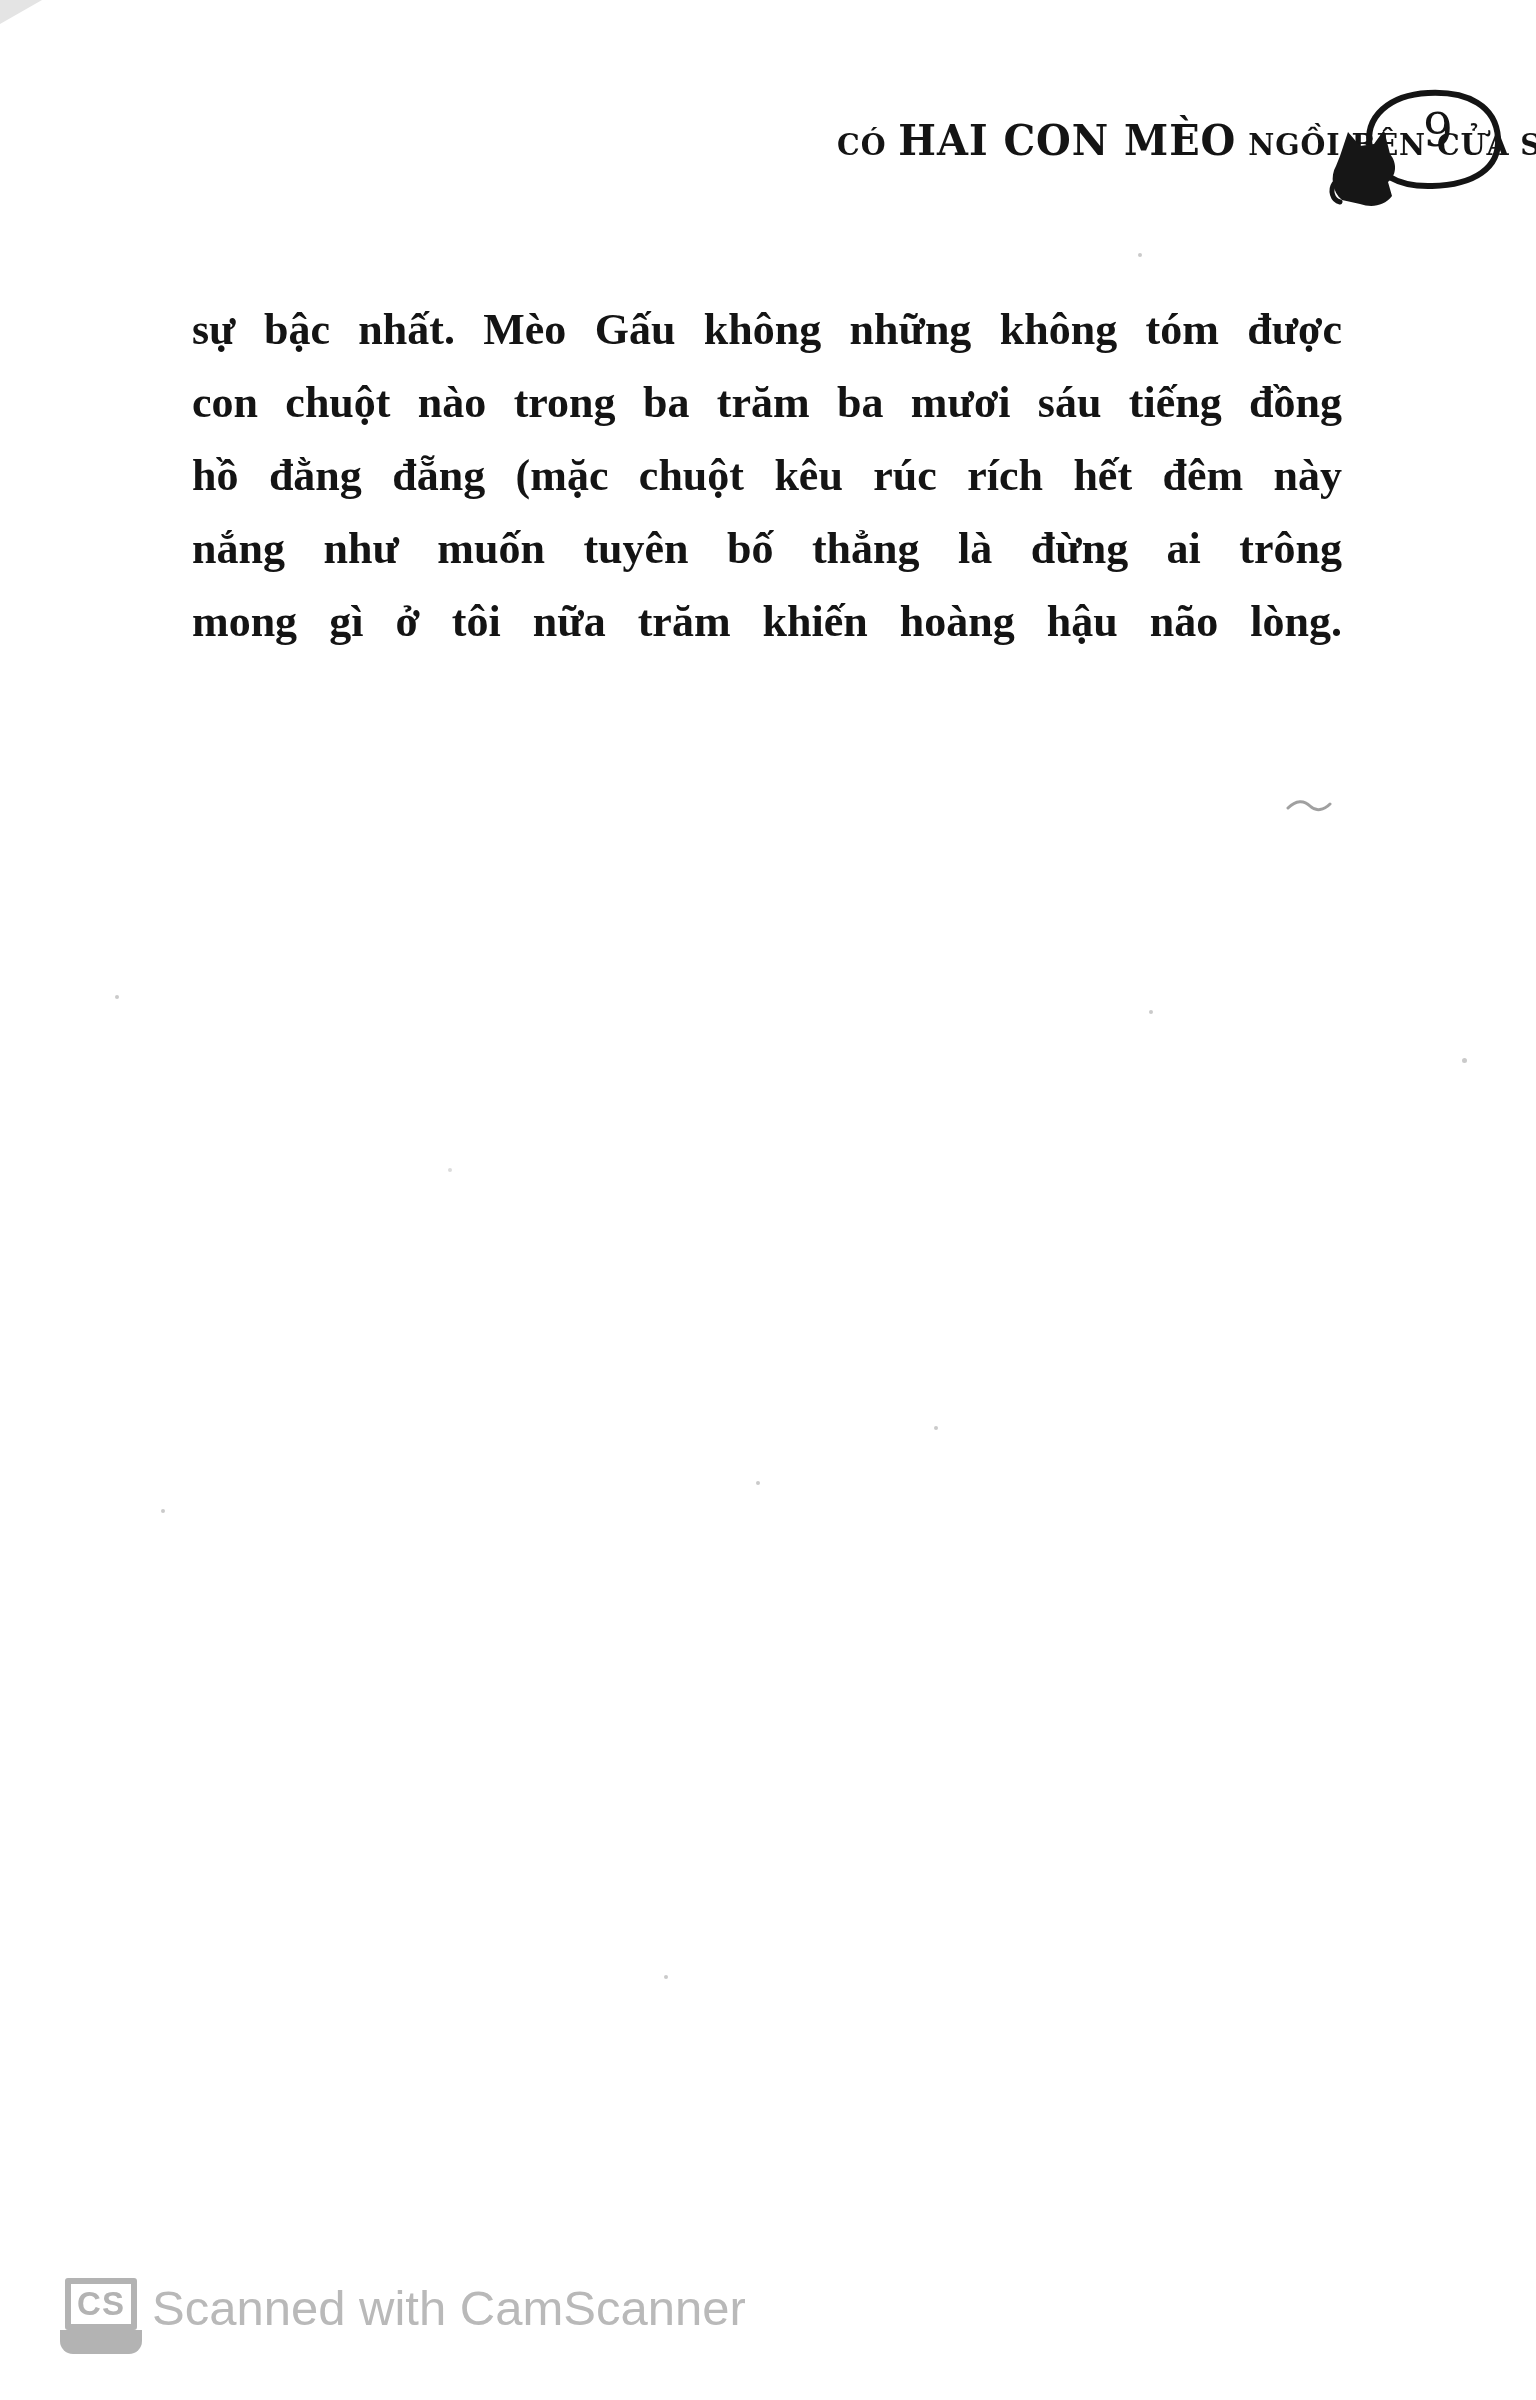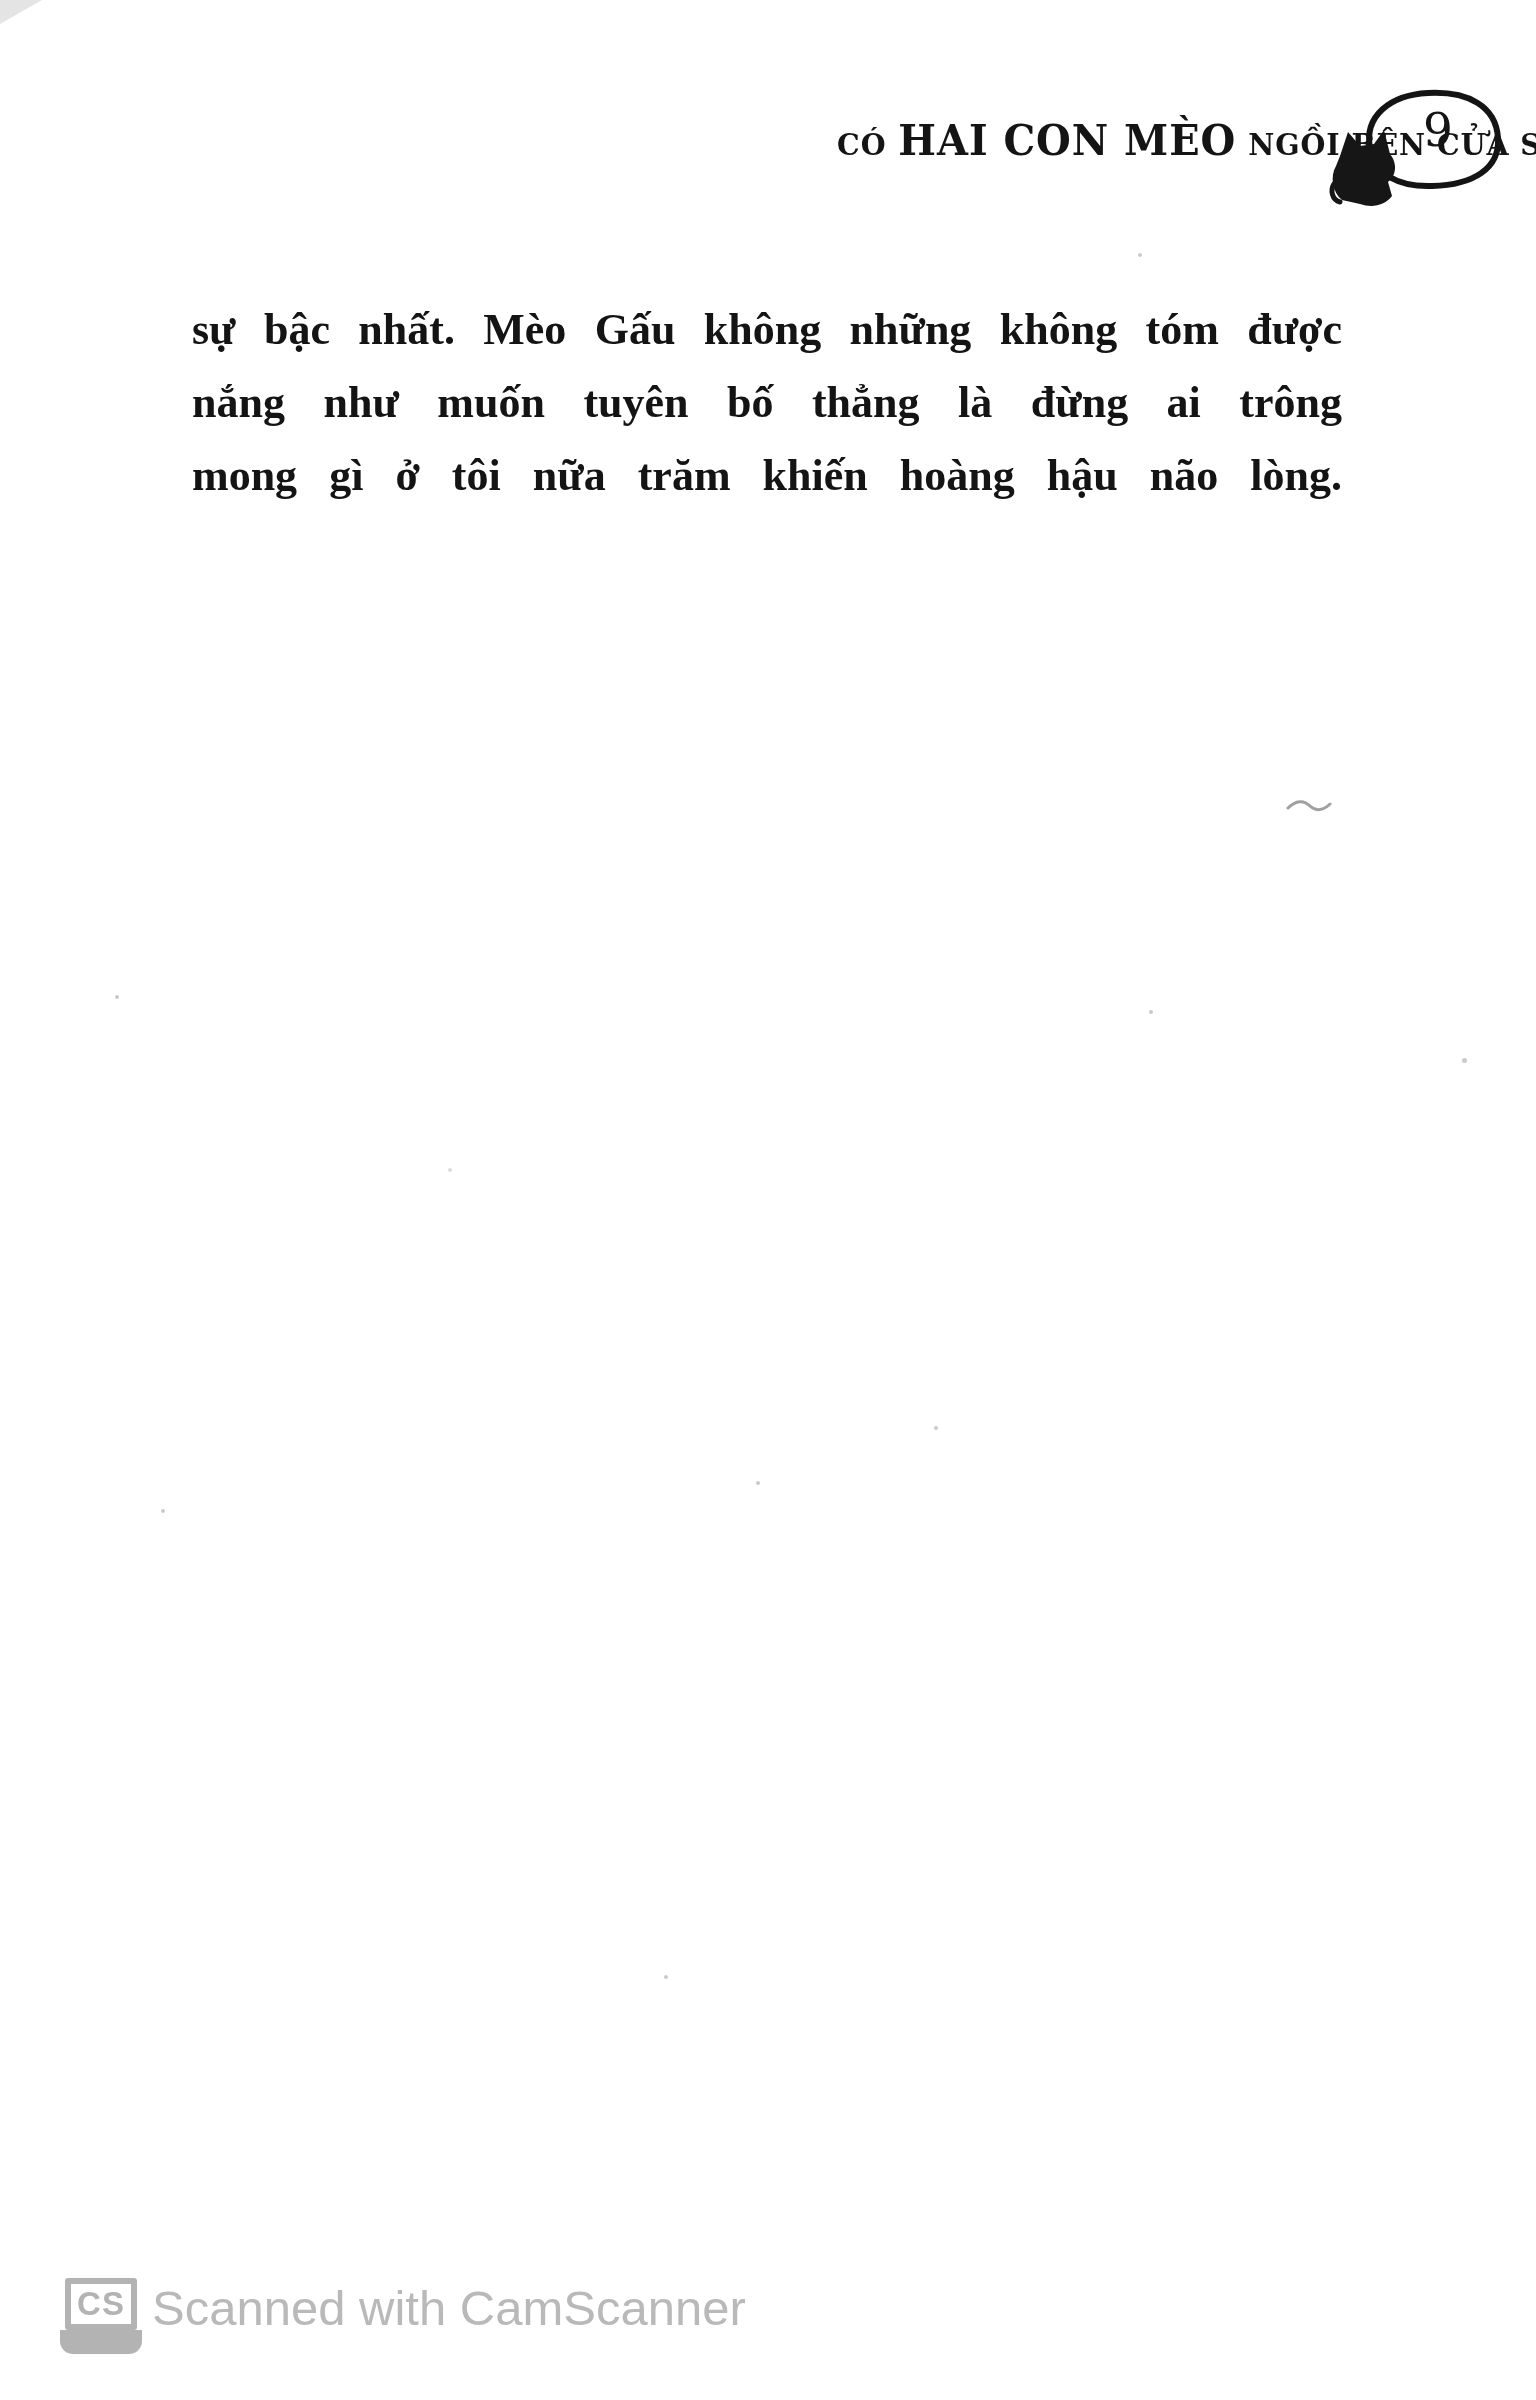--- a/index.html
+++ b/index.html
@@ -106,20 +106,22 @@
 </svg>
 <div class="pagenum">9</div>
 
 <svg class="cat-doodle" viewBox="0 0 78 82">
   <path d="M12,30 L20,6 L32,20 L46,18 L56,4 L62,28 C70,38 68,50 60,56 L64,70 C56,80 44,82 32,78 L14,74 C4,66 2,50 8,40 Z" fill="#161616"></path>
   <path d="M6,58 C2,64 4,74 12,76" fill="none" stroke="#161616" stroke-width="5" stroke-linecap="round"></path>
 </svg>
 
 <div class="body-text">
   <div class="body-line">sự bậc nhất. Mèo Gấu không những không tóm được</div>
+  <div class="body-line">con chuột nào trong ba trăm ba mươi sáu tiếng đồng</div>
+  <div class="body-line">hồ đằng đẵng (mặc chuột kêu rúc rích hết đêm này</div>
   <div class="body-line">nắng như muốn tuyên bố thẳng là đừng ai trông</div>
   <div class="body-line">mong gì ở tôi nữa trăm khiến hoàng hậu não lòng.</div>
 </div>
 
 <svg class="squiggle" width="46" height="20" viewBox="0 0 46 20">
   <path d="M2,12 C10,4 18,4 24,10 C30,16 38,14 44,8" fill="none" stroke="#6e6e6e" stroke-width="3" stroke-linecap="round"></path>
 </svg>
 
 <div class="speck" style="left:1138px;top:253px"></div>
 <div class="speck" style="left:115px;top:995px"></div>

